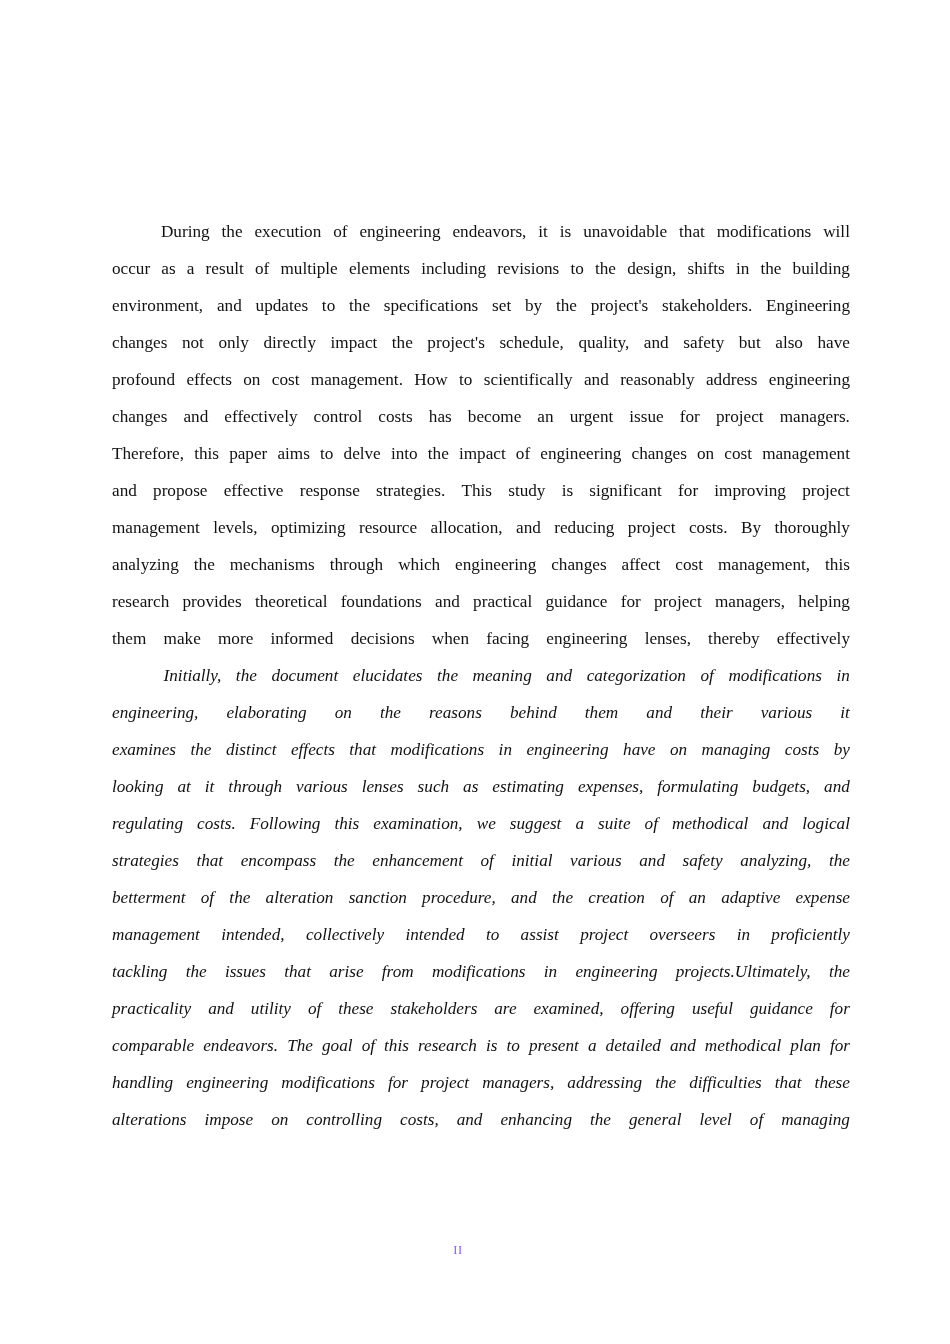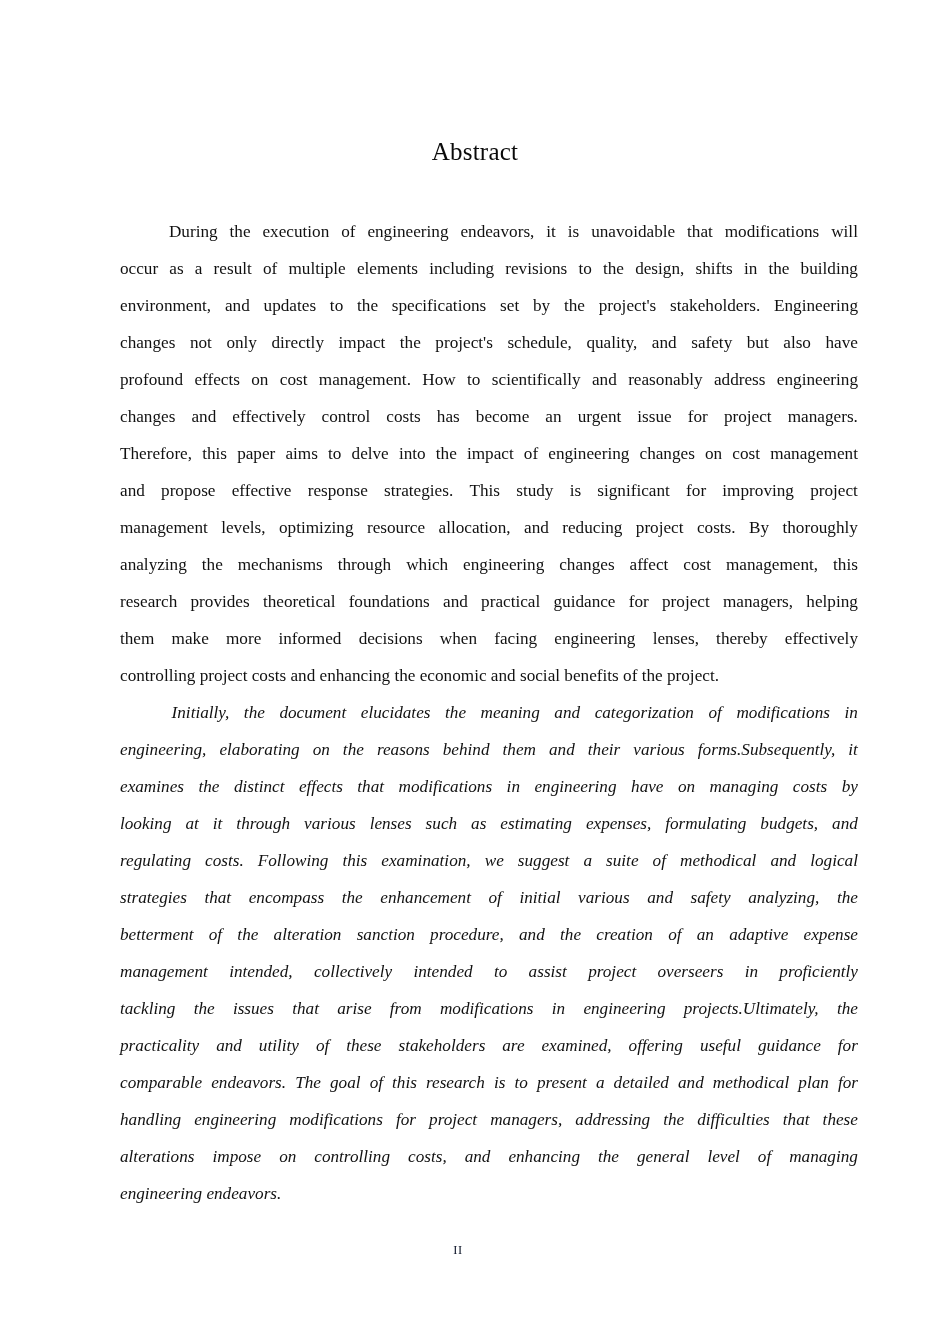--- a/index.html
+++ b/index.html
@@ -28,21 +28,21 @@
     width: 950px;
     text-align: center;
     font-size: 25px;
     font-weight: 400;
     letter-spacing: 0.2px;
     line-height: 1.2;
   }
   .body-block {
     position: absolute;
     top: 213px;
-    left: 120px;
+    left: 112px;
     width: 738px;
   }
   .para {
     margin: 0;
     font-size: 17.2px;
     line-height: 37px;
     text-align: justify;
     color: #111111;
   }
   .para + .para {
@@ -71,60 +71,57 @@
     display: block;
     text-align: left;
   }
   .footer {
     position: absolute;
     top: 1243px;
     left: 0;
     width: 916px;
     text-align: center;
     font-size: 12.5px;
-    color: #0f172a;
+    color: #8b5cf6;
     letter-spacing: 0.5px;
   }
 </style>
 </head>
 <body>
 
 <div class="page">
 
-  <h1 class="page-title">Abstract</h1>
 
   <div class="body-block">
     <p class="para">
         <span class="ln just"><span class="indent"></span><span>During</span><span>the</span><span>execution</span><span>of</span><span>engineering</span><span>endeavors,</span><span>it</span><span>is</span><span>unavoidable</span><span>that</span><span>modifications</span><span>will</span></span>
         <span class="ln just"><span>occur</span><span>as</span><span>a</span><span>result</span><span>of</span><span>multiple</span><span>elements</span><span>including</span><span>revisions</span><span>to</span><span>the</span><span>design,</span><span>shifts</span><span>in</span><span>the</span><span>building</span></span>
         <span class="ln just"><span>environment,</span><span>and</span><span>updates</span><span>to</span><span>the</span><span>specifications</span><span>set</span><span>by</span><span>the</span><span>project's</span><span>stakeholders.</span><span>Engineering</span></span>
         <span class="ln just"><span>changes</span><span>not</span><span>only</span><span>directly</span><span>impact</span><span>the</span><span>project's</span><span>schedule,</span><span>quality,</span><span>and</span><span>safety</span><span>but</span><span>also</span><span>have</span></span>
         <span class="ln just"><span>profound</span><span>effects</span><span>on</span><span>cost</span><span>management.</span><span>How</span><span>to</span><span>scientifically</span><span>and</span><span>reasonably</span><span>address</span><span>engineering</span></span>
         <span class="ln just"><span>changes</span><span>and</span><span>effectively</span><span>control</span><span>costs</span><span>has</span><span>become</span><span>an</span><span>urgent</span><span>issue</span><span>for</span><span>project</span><span>managers.</span></span>
         <span class="ln just"><span>Therefore,</span><span>this</span><span>paper</span><span>aims</span><span>to</span><span>delve</span><span>into</span><span>the</span><span>impact</span><span>of</span><span>engineering</span><span>changes</span><span>on</span><span>cost</span><span>management</span></span>
         <span class="ln just"><span>and</span><span>propose</span><span>effective</span><span>response</span><span>strategies.</span><span>This</span><span>study</span><span>is</span><span>significant</span><span>for</span><span>improving</span><span>project</span></span>
         <span class="ln just"><span>management</span><span>levels,</span><span>optimizing</span><span>resource</span><span>allocation,</span><span>and</span><span>reducing</span><span>project</span><span>costs.</span><span>By</span><span>thoroughly</span></span>
         <span class="ln just"><span>analyzing</span><span>the</span><span>mechanisms</span><span>through</span><span>which</span><span>engineering</span><span>changes</span><span>affect</span><span>cost</span><span>management,</span><span>this</span></span>
         <span class="ln just"><span>research</span><span>provides</span><span>theoretical</span><span>foundations</span><span>and</span><span>practical</span><span>guidance</span><span>for</span><span>project</span><span>managers,</span><span>helping</span></span>
         <span class="ln just"><span>them</span><span>make</span><span>more</span><span>informed</span><span>decisions</span><span>when</span><span>facing</span><span>engineering</span><span>lenses,</span><span>thereby</span><span>effectively</span></span>
-        <span class="ln last">controlling project costs and enhancing the economic and social benefits of the project.</span>
       </p>
     <p class="para">
         <span class="ln just"><span class="indent"></span><span>Initially,</span><span>the</span><span>document</span><span>elucidates</span><span>the</span><span>meaning</span><span>and</span><span>categorization</span><span>of</span><span>modifications</span><span>in</span></span>
-        <span class="ln just"><span>engineering,</span><span>elaborating</span><span>on</span><span>the</span><span>reasons</span><span>behind</span><span>them</span><span>and</span><span>their</span><span>various</span><span>forms.Subsequently,</span><span>it</span></span>
+        <span class="ln just"><span>engineering,</span><span>elaborating</span><span>on</span><span>the</span><span>reasons</span><span>behind</span><span>them</span><span>and</span><span>their</span><span>various</span><span>it</span></span>
         <span class="ln just"><span>examines</span><span>the</span><span>distinct</span><span>effects</span><span>that</span><span>modifications</span><span>in</span><span>engineering</span><span>have</span><span>on</span><span>managing</span><span>costs</span><span>by</span></span>
         <span class="ln just"><span>looking</span><span>at</span><span>it</span><span>through</span><span>various</span><span>lenses</span><span>such</span><span>as</span><span>estimating</span><span>expenses,</span><span>formulating</span><span>budgets,</span><span>and</span></span>
         <span class="ln just"><span>regulating</span><span>costs.</span><span>Following</span><span>this</span><span>examination,</span><span>we</span><span>suggest</span><span>a</span><span>suite</span><span>of</span><span>methodical</span><span>and</span><span>logical</span></span>
         <span class="ln just"><span>strategies</span><span>that</span><span>encompass</span><span>the</span><span>enhancement</span><span>of</span><span>initial</span><span>various</span><span>and</span><span>safety</span><span>analyzing,</span><span>the</span></span>
         <span class="ln just"><span>betterment</span><span>of</span><span>the</span><span>alteration</span><span>sanction</span><span>procedure,</span><span>and</span><span>the</span><span>creation</span><span>of</span><span>an</span><span>adaptive</span><span>expense</span></span>
         <span class="ln just"><span>management</span><span>intended,</span><span>collectively</span><span>intended</span><span>to</span><span>assist</span><span>project</span><span>overseers</span><span>in</span><span>proficiently</span></span>
         <span class="ln just"><span>tackling</span><span>the</span><span>issues</span><span>that</span><span>arise</span><span>from</span><span>modifications</span><span>in</span><span>engineering</span><span>projects.Ultimately,</span><span>the</span></span>
         <span class="ln just"><span>practicality</span><span>and</span><span>utility</span><span>of</span><span>these</span><span>stakeholders</span><span>are</span><span>examined,</span><span>offering</span><span>useful</span><span>guidance</span><span>for</span></span>
         <span class="ln just"><span>comparable</span><span>endeavors.</span><span>The</span><span>goal</span><span>of</span><span>this</span><span>research</span><span>is</span><span>to</span><span>present</span><span>a</span><span>detailed</span><span>and</span><span>methodical</span><span>plan</span><span>for</span></span>
         <span class="ln just"><span>handling</span><span>engineering</span><span>modifications</span><span>for</span><span>project</span><span>managers,</span><span>addressing</span><span>the</span><span>difficulties</span><span>that</span><span>these</span></span>
         <span class="ln just"><span>alterations</span><span>impose</span><span>on</span><span>controlling</span><span>costs,</span><span>and</span><span>enhancing</span><span>the</span><span>general</span><span>level</span><span>of</span><span>managing</span></span>
-        <span class="ln last">engineering endeavors.</span>
       </p>
   </div>
 
   <div class="footer">II</div>
 
 </div>
 
 </body></html>

